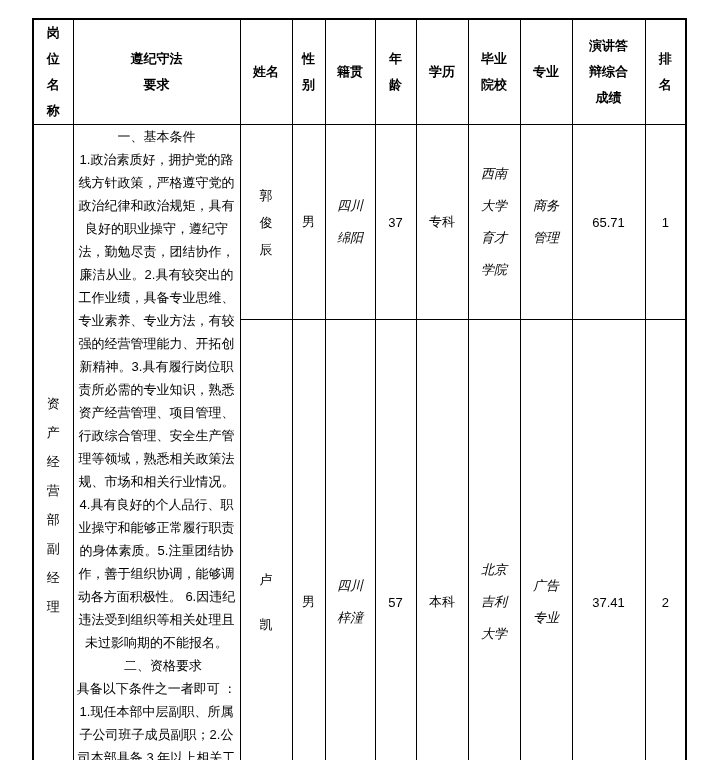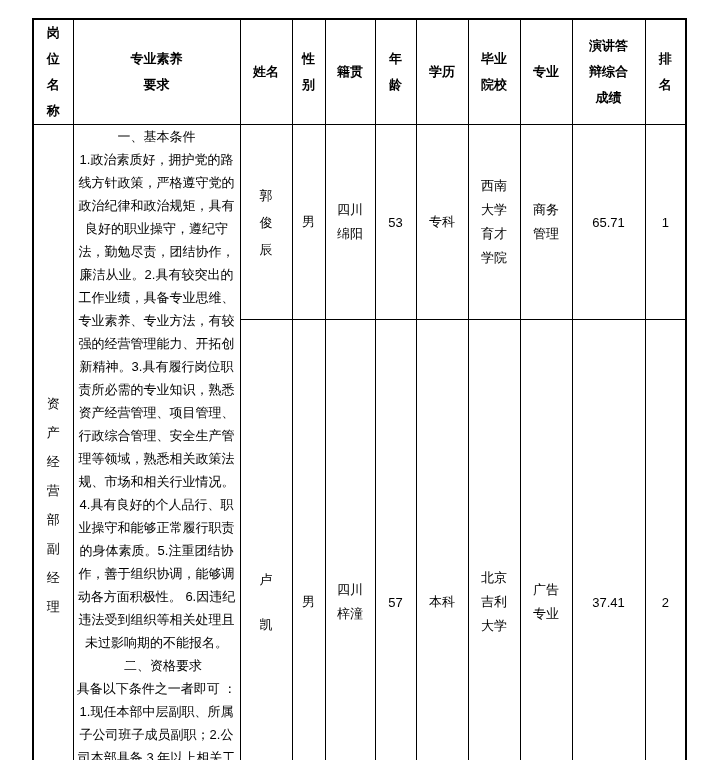--- a/index.html
+++ b/index.html
@@ -50,21 +50,21 @@
     line-height: 29px;
   }
   
   td.req {
     vertical-align: top;
     text-align: justify;
     text-justify: inter-character;
     line-height: 23px;
     padding: 5px 5px 5px 8px;
   }
-  td.ml { line-height: 24px; }      
+  td.ml { line-height: 32px; font-style: italic; }      
   td.name1 { line-height: 27px; }   
   td.name2 { line-height: 45px; }   
 </style>
 </head>
 <body>
 
 <div class="page">
   <table class="roster">
     <colgroup>
       <col style="width:40px">
@@ -79,21 +79,21 @@
       <col style="width:73px">
       <col style="width:41px">
     </colgroup>
 
     <tbody>
         <tr style="height:70px">
       <th class="lh-sm">岗
 位
 名
 称</th>
-      <th>专业素养
+      <th>遵纪守法
 要求</th>
       <th>姓名</th>
       <th>性
 别</th>
       <th>籍贯</th>
       <th>年
 龄</th>
       <th>学历</th>
       <th>毕业
 院校</th>
@@ -117,21 +117,21 @@
       <td class="req" rowspan="2">一、基本条件
 1.政治素质好，拥护党的路线方针政策，严格遵守党的政治纪律和政治规矩，具有良好的职业操守，遵纪守法，勤勉尽责，团结协作，廉洁从业。2.具有较突出的工作业绩，具备专业思维、专业素养、专业方法，有较强的经营管理能力、开拓创新精神。3.具有履行岗位职责所必需的专业知识，熟悉资产经营管理、项目管理、行政综合管理、安全生产管理等领域，熟悉相关政策法规、市场和相关行业情况。 4.具有良好的个人品行、职业操守和能够正常履行职责的身体素质。5.注重团结协作，善于组织协调，能够调动各方面积极性。 6.因违纪违法受到组织等相关处理且未过影响期的不能报名。
 　二、资格要求
 具备以下条件之一者即可 ：1.现任本部中层副职、所属子公司班子成员副职；2.公司本部具备 3 年以上相关工作年限的职工，且近 3 年年度考核为合格及以上。3.年龄一般不超过 50 周岁，大学专科及以上学历或中级及以上专业技术职称。</td>
       <td class="name1">郭
 俊
 辰</td>
       <td>男</td>
       <td class="ml">四川
 绵阳</td>
-      <td>53</td>
+      <td>37</td>
       <td>专科</td>
       <td class="ml">西南
 大学
 育才
 学院</td>
       <td class="ml">商务
 管理</td>
       <td>65.71</td>
       <td>1</td>
     </tr>

